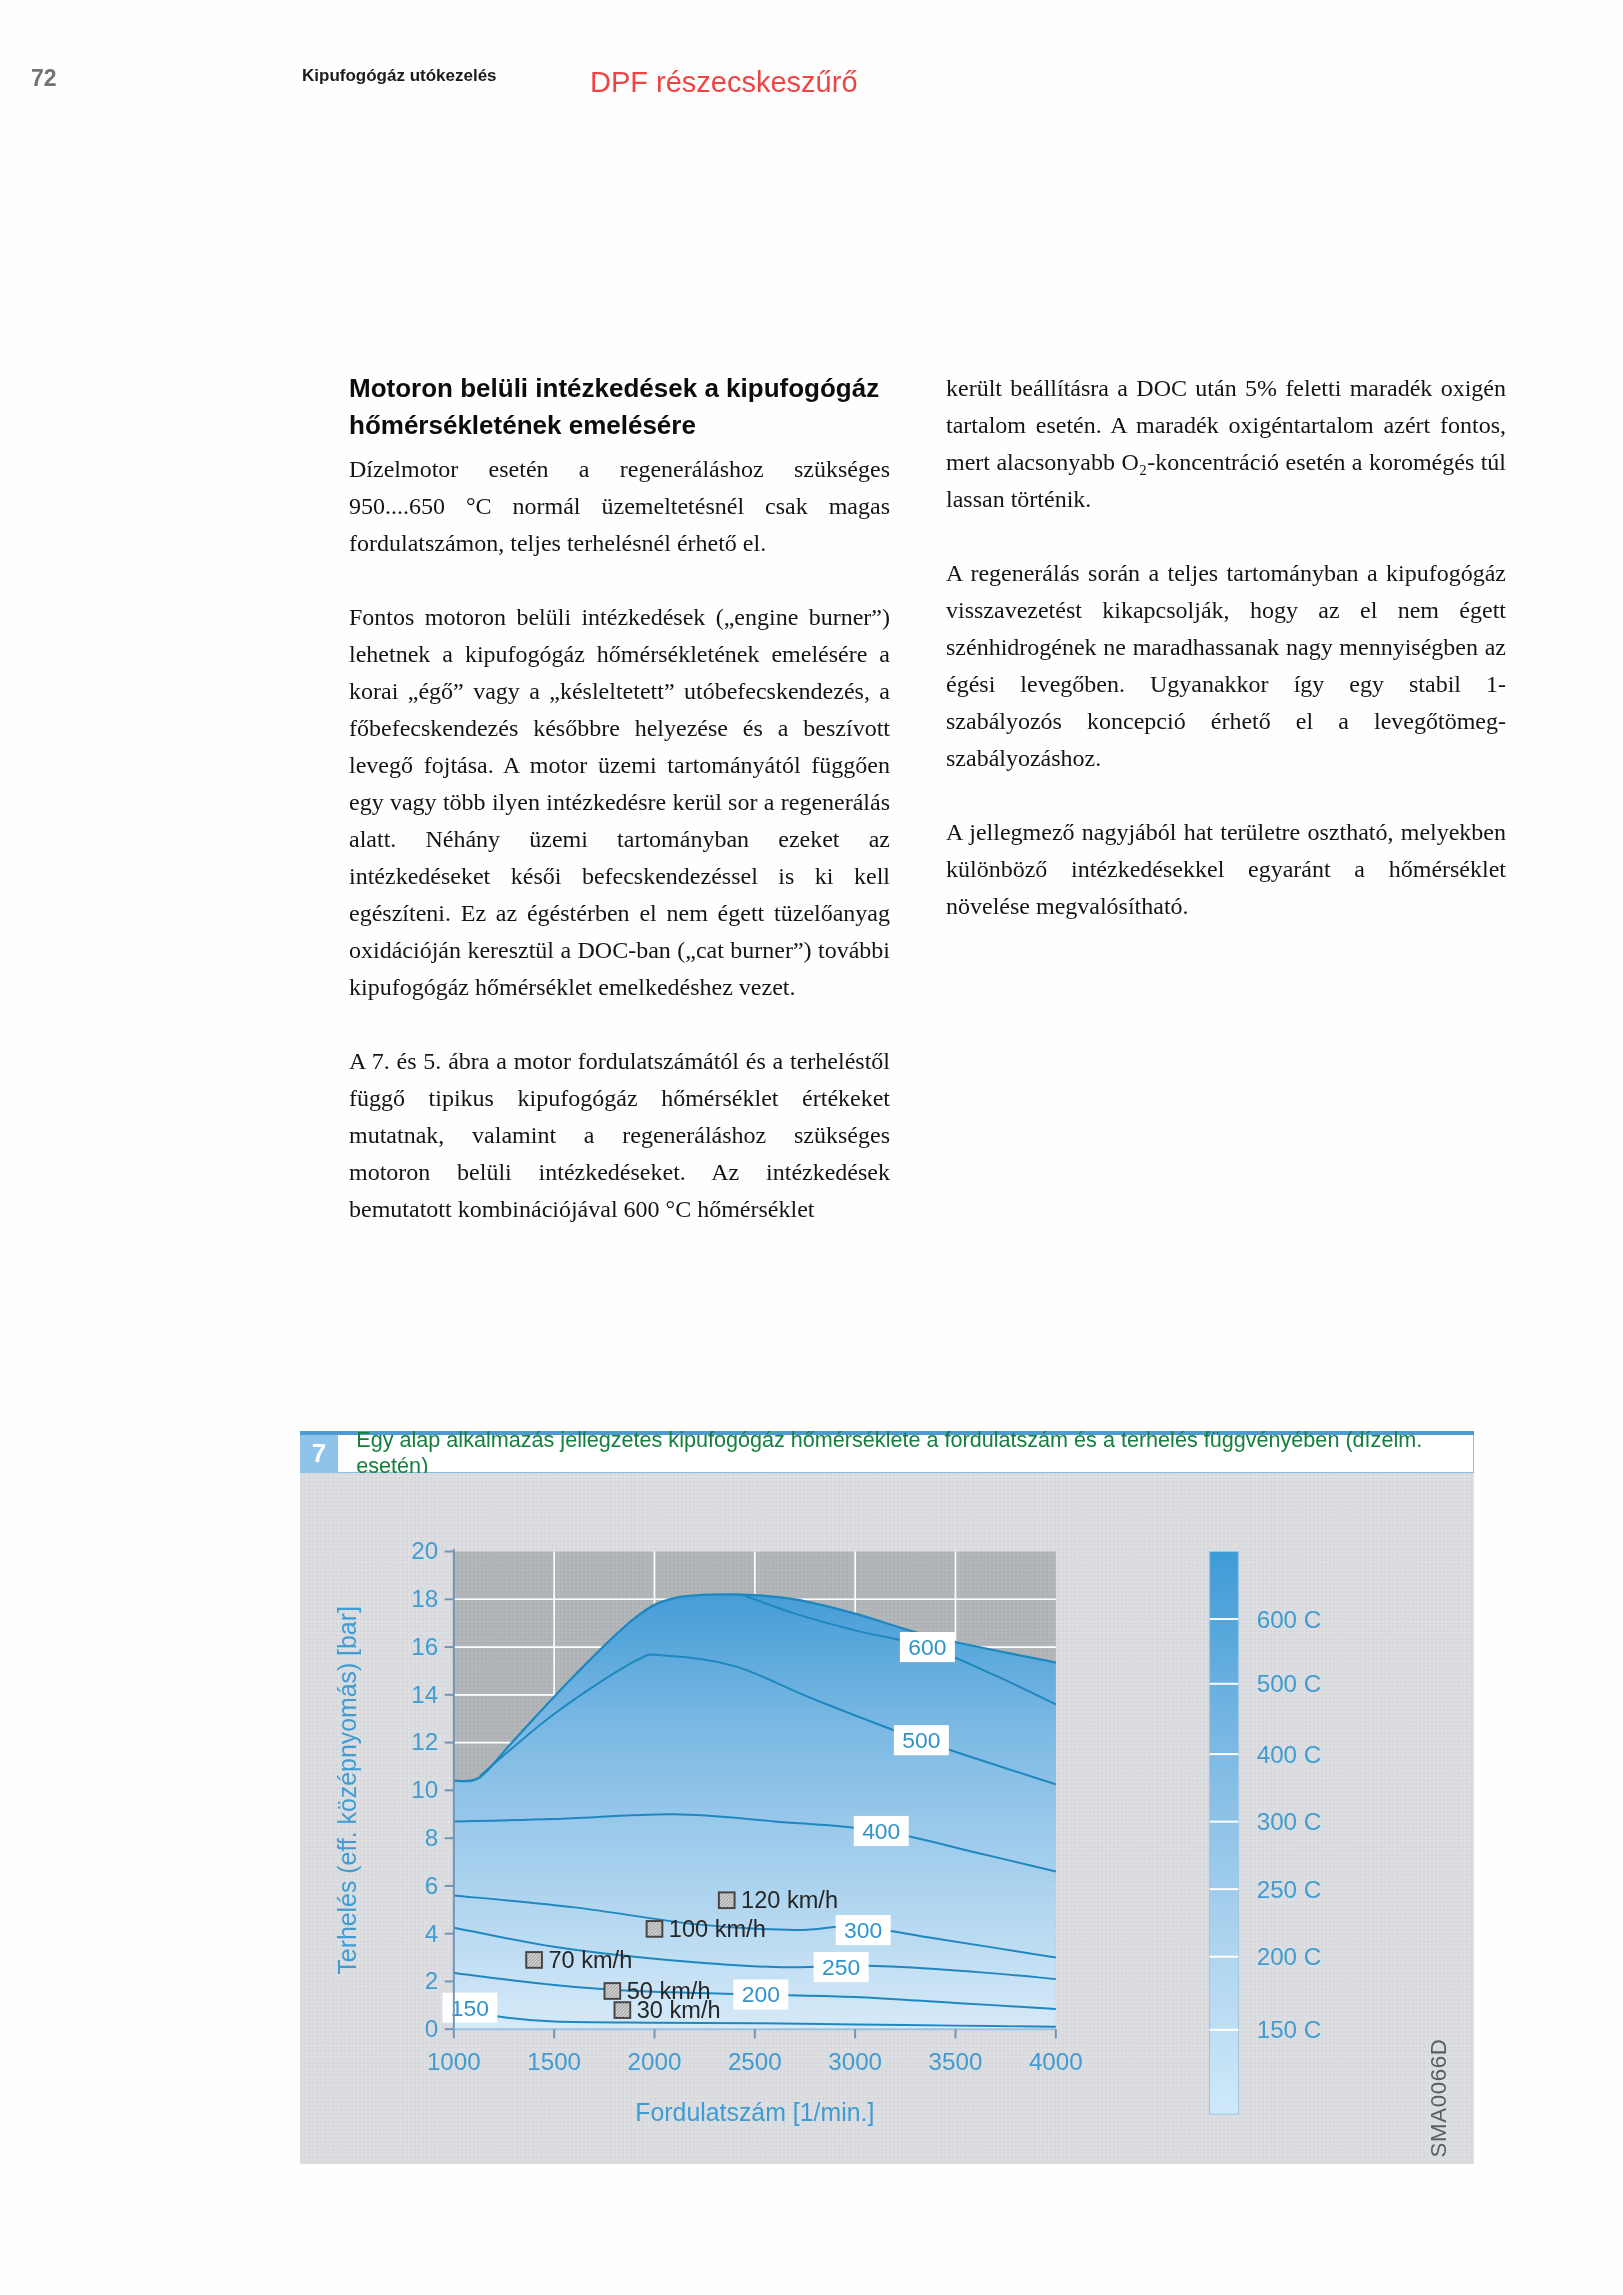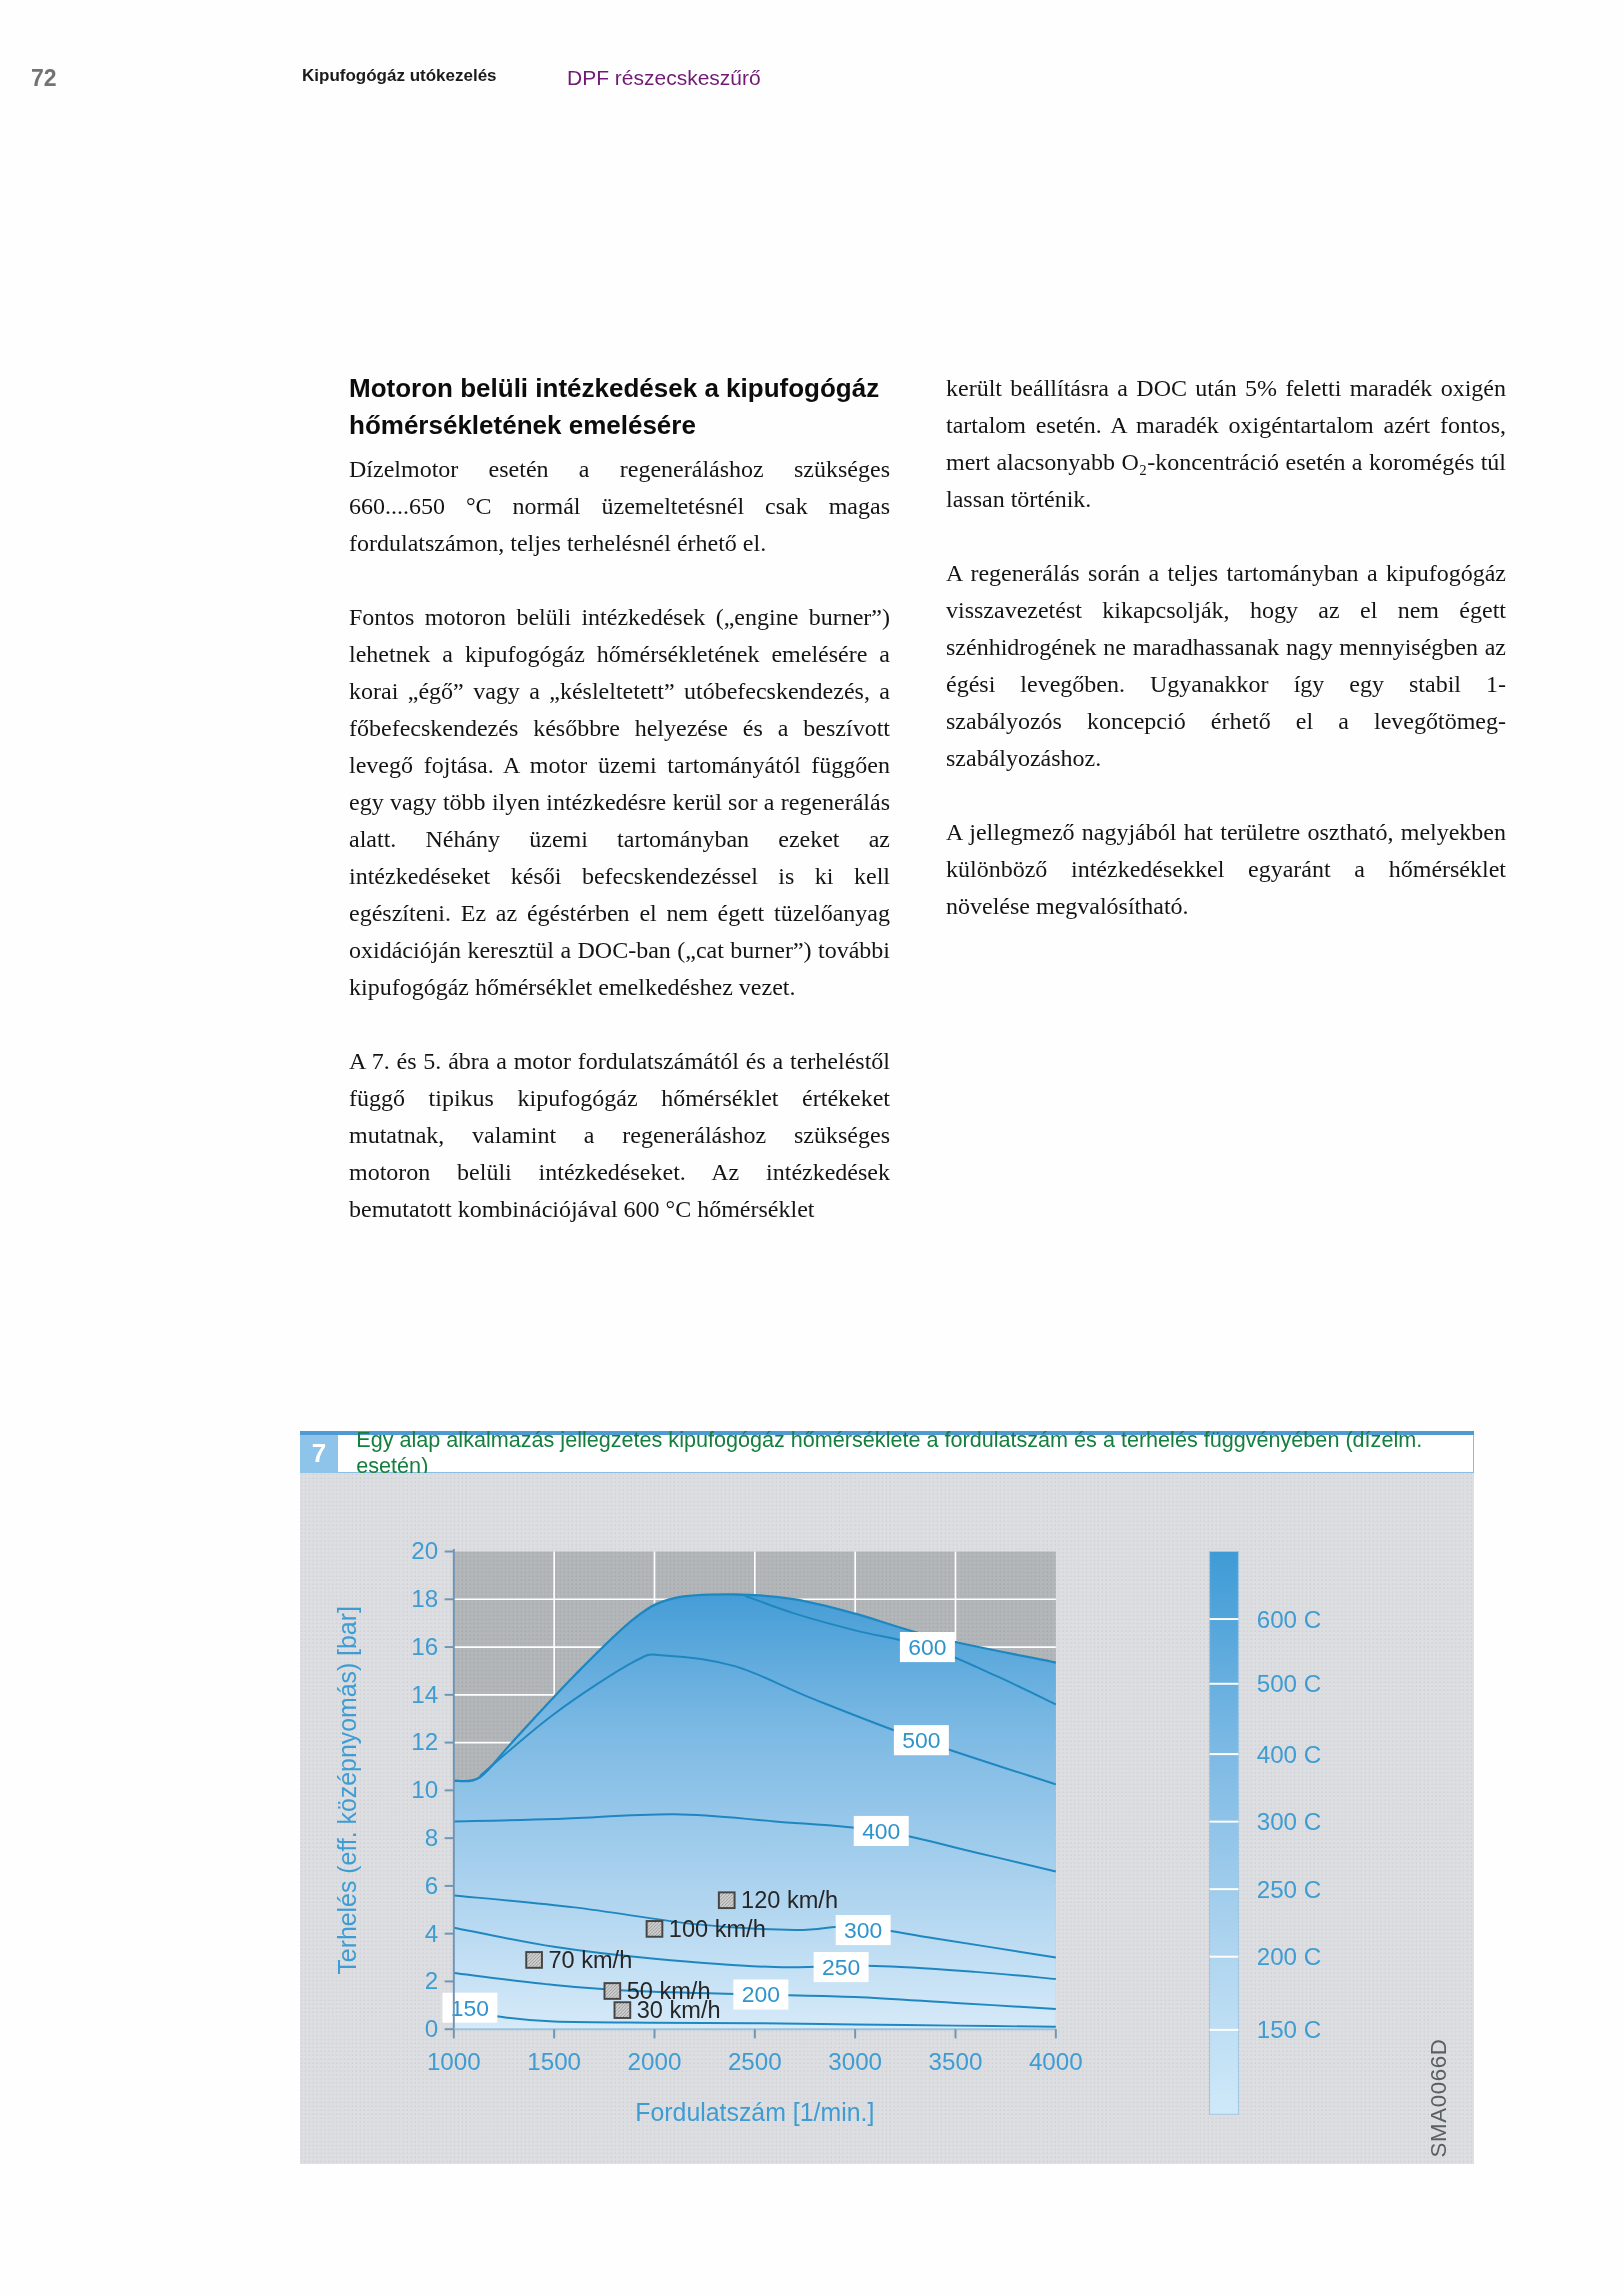--- a/index.html
+++ b/index.html
@@ -4,21 +4,21 @@
 <style>
   html,body{margin:0;padding:0;background:#ffffff;}
   .page{
     position:relative;width:1623px;height:2295px;background:#fefefe;overflow:hidden;
     font-family:"Liberation Sans",sans-serif;color:#161616;
   }
   
   .runhead{position:absolute;top:65px;left:0;width:100%;height:33px;}
   .pagenum{position:absolute;left:31px;top:0;font-size:23px;font-weight:bold;color:#737373;}
   .section{position:absolute;left:302px;top:1.3px;font-size:17px;font-weight:bold;color:#1b1b1b;}
-  .subsection{position:absolute;left:567px;top:1.3px;font-size:21px;color:#701a75;}
+  .subsection{position:absolute;left:590px;top:1.3px;font-size:29px;color:#ef4444;}
   
   .col{
     position:absolute;top:370px;text-align:justify;
     font-family:"Liberation Serif","DejaVu Serif",serif;
     font-size:24px;line-height:37px;color:#141414;margin-left:40px;
   }
   .col-left{left:309px;width:541px;}
   .col-right{left:906px;width:560px;}
   .col h2{
     font-family:"Liberation Sans",sans-serif;font-weight:bold;
@@ -47,21 +47,21 @@
 <div class="page">
 
   <div class="runhead">
     <div class="pagenum">72</div>
     <div class="section">Kipufogógáz utókezelés</div>
     <div class="subsection">DPF részecskeszűrő</div>
   </div>
 
   <div class="col col-left">
     <h2>Motoron belüli intézkedések a kipufogógáz hőmérsékletének emelésére</h2>
-    <p>Dízelmotor esetén a regeneráláshoz szükséges 660....650 °C normál üzemeltetésnél csak magas fordulatszámon, teljes terhelésnél érhető el.</p>
+    <p>Dízelmotor esetén a regeneráláshoz szükséges 950....650 °C normál üzemeltetésnél csak magas fordulatszámon, teljes terhelésnél érhető el.</p>
     <p>Fontos motoron belüli intézkedések („engine burner”) lehetnek a kipufogógáz hőmérsékletének emelésére a korai „égő” vagy a „késleltetett” utóbefecskendezés, a főbefecskendezés későbbre helyezése és a beszívott levegő fojtása. A motor üzemi tartományától függően egy vagy több ilyen intézkedésre kerül sor a regenerálás alatt. Néhány üzemi tartományban ezeket az intézkedéseket késői befecskendezéssel is ki kell egészíteni. Ez az égéstérben el nem égett tüzelőanyag oxidációján keresztül a DOC-ban („cat burner”) további kipufogógáz hőmérséklet emelkedéshez vezet.</p>
     <p>A 7. és 5. ábra a motor fordulatszámától és a terheléstől függő tipikus kipufogógáz hőmérséklet értékeket mutatnak, valamint a regeneráláshoz szükséges motoron belüli intézkedéseket. Az intézkedések bemutatott kombinációjával 600 °C hőmérséklet</p>
   </div>
 
   <div class="col col-right">
     <p>került beállításra a DOC után 5% feletti maradék oxigén tartalom esetén. A maradék oxigéntartalom azért fontos, mert alacsonyabb O₂-koncentráció esetén a koromégés túl lassan történik.</p>
     <p>A regenerálás során a teljes tartományban a kipufogógáz visszavezetést kikapcsolják, hogy az el nem égett szénhidrogének ne maradhassanak nagy mennyiségben az égési levegőben. Ugyanakkor így egy stabil 1-szabályozós koncepció érhető el a levegőtömeg-szabályozáshoz.</p>
     <p>A jellegmező nagyjából hat területre osztható, melyekben különböző intézkedésekkel egyaránt a hőmérséklet növelése megvalósítható.</p>
   </div>
 

